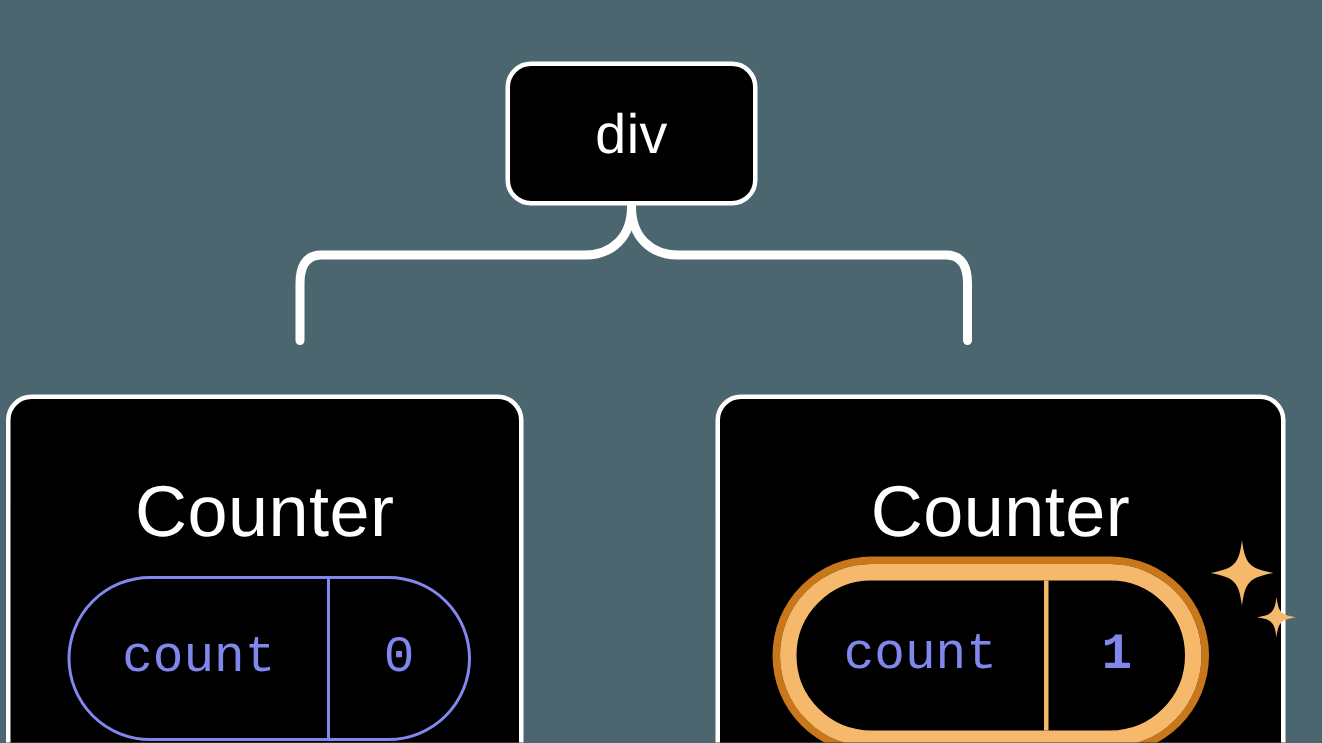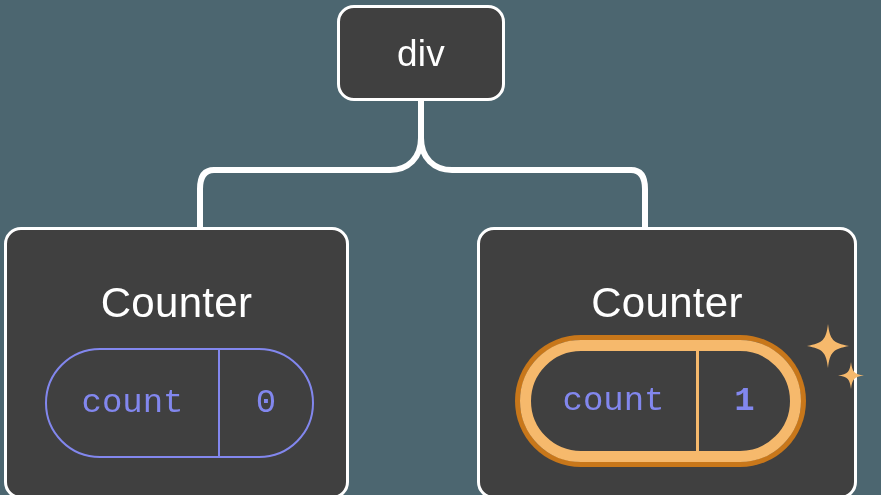--- a/index.html
+++ b/index.html
@@ -27,23 +27,24 @@
     top: 0;
     width: 881px;
     height: 495px;
     pointer-events: none;
   }
 
   
   .node {
     position: absolute;
     box-sizing: border-box;
-    background: #404040;
+    background: #000000;
     border: 3px solid #ffffff;
     border-radius: 17px;
+    margin-top: 36px;
   }
 
   
   #node-div {
     left: 337px;
     top: 5px;
     width: 168px;
     height: 96px;
     display: flex;
     align-items: center;
@@ -69,21 +70,21 @@
     height: 272px;
   }
   #node-counter-right {
     left: 477px;
     top: 227px;
     width: 380px;
     height: 272px;
   }
   .counter-card .node-title {
     color: #ffffff;
-    font-size: 42px;
+    font-size: 48px;
     line-height: 1;
     letter-spacing: 0.3px;
     margin-top: 52px;
   }
 
   
   .state-pill {
     position: absolute;
     box-sizing: border-box;
     display: flex;

